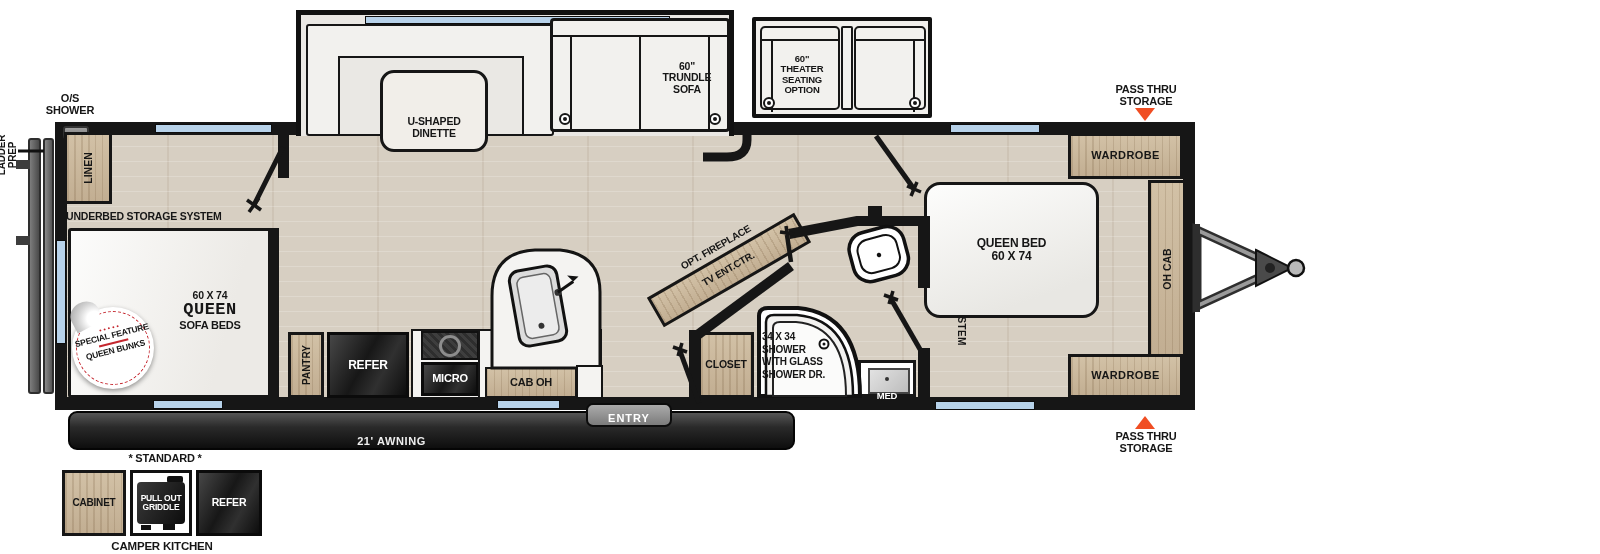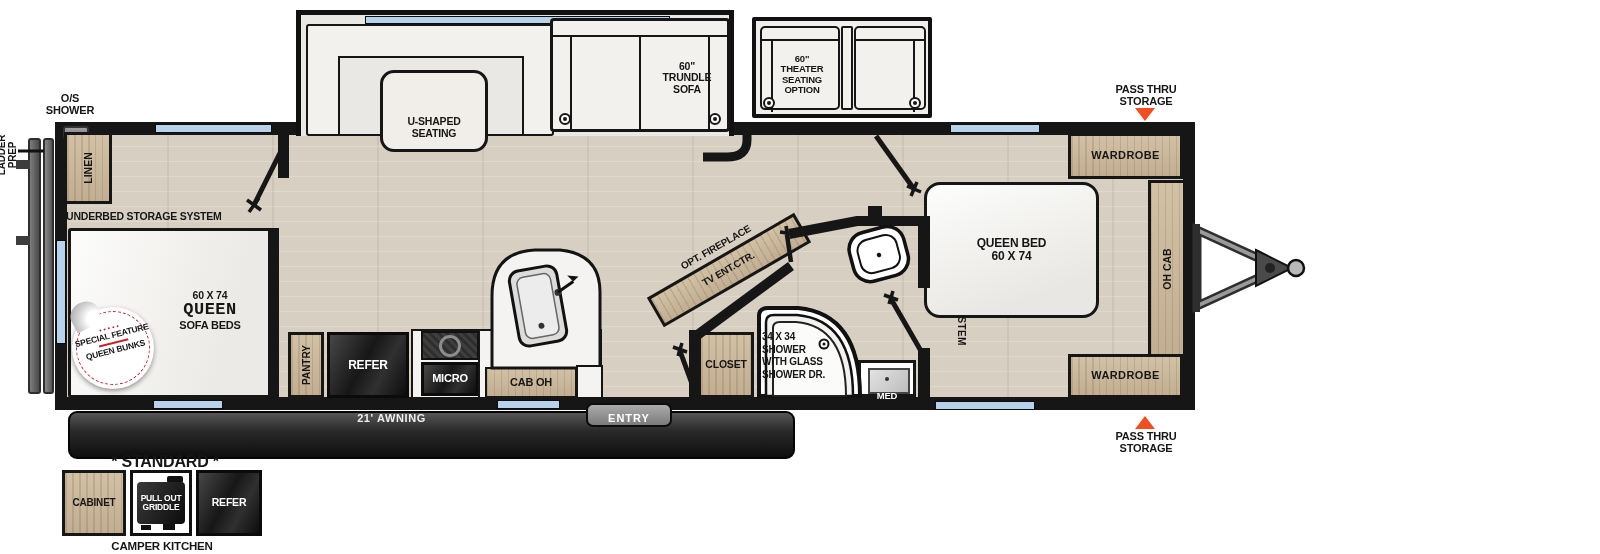--- a/index.html
+++ b/index.html
@@ -46,21 +46,21 @@
 
   <div class="abs" style="left:296px;top:10px;width:438px;height:126px;border:5px solid #111;border-bottom:none;background:#eae8e4;"></div>
   <div class="abs win" style="left:365px;top:16px;width:305px;height:8px;"></div>
 
   <div class="abs" style="left:306px;top:24px;width:248px;height:112px;background:#f2f1ee;border:2.5px solid #161616;border-radius:3px;overflow:hidden;">
     <div class="abs" style="left:30px;top:30px;width:186px;height:110px;background:#eae8e4;border:2.5px solid #161616;"></div>
   </div>
   <div class="abs" style="left:380px;top:70px;width:108px;height:82px;background:#f1eee9;border:3px solid #161616;border-radius:14px;
                 display:flex;align-items:flex-end;justify-content:center;padding-bottom:10px;">
     <div class="lbl pre ctr" style="font-size:10.5px;">U-SHAPED
-SEATING</div>
+DINETTE</div>
   </div>
 
   <div class="abs" style="left:550px;top:18px;width:180px;height:114px;background:#f2f1ee;border:3px solid #161616;border-radius:4px;">
     <div class="abs" style="left:0;top:0;width:100%;height:16px;border-bottom:2px solid #161616;"></div>
     <div class="abs" style="left:0;top:16px;width:19px;height:92px;border-right:2px solid #161616;"></div>
     <div class="abs" style="right:0;top:16px;width:19px;height:92px;border-left:2px solid #161616;"></div>
     <div class="abs" style="left:86px;top:16px;width:2px;height:92px;background:#161616;"></div>
     <div class="abs grommet" style="left:6px;top:92px;"></div>
     <div class="abs grommet" style="right:6px;top:92px;"></div>
     <div class="abs lbl pre ctr" style="left:94px;top:40px;width:80px;font-size:10.5px;">60"
@@ -191,31 +191,31 @@
     <span class="lbl" style="font-size:11px;letter-spacing:.4px;">WARDROBE</span>
   </div>
 
   <div class="abs lbl pre ctr" style="left:1098px;top:84px;width:96px;font-size:11px;">PASS THRU
 STORAGE</div>
   <div class="abs tri-down" style="left:1135px;top:108px;"></div>
   <div class="abs tri-up" style="left:1135px;top:416px;"></div>
   <div class="abs lbl pre ctr" style="left:1098px;top:431px;width:96px;font-size:11px;">PASS THRU
 STORAGE</div>
 
-  <div class="abs" style="left:68px;top:411px;width:727px;height:48px;border:2px solid #050505;border-radius:9px;
+  <div class="abs" style="left:68px;top:411px;width:727px;height:39px;border:2px solid #050505;border-radius:9px;
               background:linear-gradient(#565656 0%,#2a2a2a 40%,#0e0e0e 100%);
-              display:flex;align-items:flex-start;justify-content:center;padding-right:80px;">
+              display:flex;align-items:flex-end;justify-content:center;padding-right:80px;">
     <span class="lbl" style="font-size:11px;color:#efefef;letter-spacing:.6px;">21' AWNING</span>
   </div>
   <div class="abs" style="left:586px;top:403px;width:86px;height:24px;border:2.5px solid #0c0c0c;border-radius:7px;
               background:linear-gradient(#ababab,#7b7b7b);display:flex;align-items:flex-end;justify-content:center;z-index:9;">
     <span class="lbl" style="font-size:11px;color:#fff;letter-spacing:1px;">ENTRY</span>
   </div>
 
-  <div class="abs lbl ctr" style="left:108px;top:453px;width:114px;font-size:16px;">* STANDARD *</div>
+  <div class="abs lbl ctr" style="left:108px;top:453px;width:114px;font-size:11px;">* STANDARD *</div>
   <div class="abs" style="left:130px;top:470px;width:62px;height:66px;background:#fff;border:3px solid #111;">
     <div style="position:absolute;right:6px;top:3px;width:16px;height:7px;background:#111;border-radius:2px;"></div>
     <div style="position:absolute;left:4px;top:9px;width:48px;height:42px;background:linear-gradient(120deg,#3a3a3a,#0c0c0c);border-radius:4px;
                 display:flex;align-items:center;justify-content:center;">
       <span class="lbl pre ctr" style="font-size:8.5px;color:#fff;">PULL OUT
 GRIDDLE</span>
     </div>
     <div style="position:absolute;left:8px;bottom:3px;width:10px;height:5px;background:#111;"></div>
     <div style="position:absolute;right:14px;bottom:3px;width:12px;height:6px;background:#111;"></div>
   </div>

